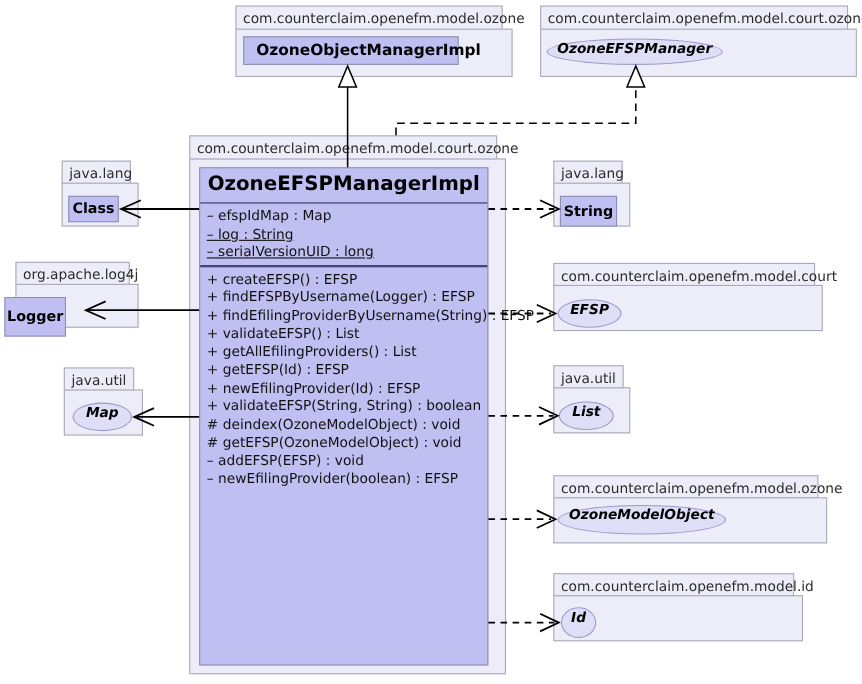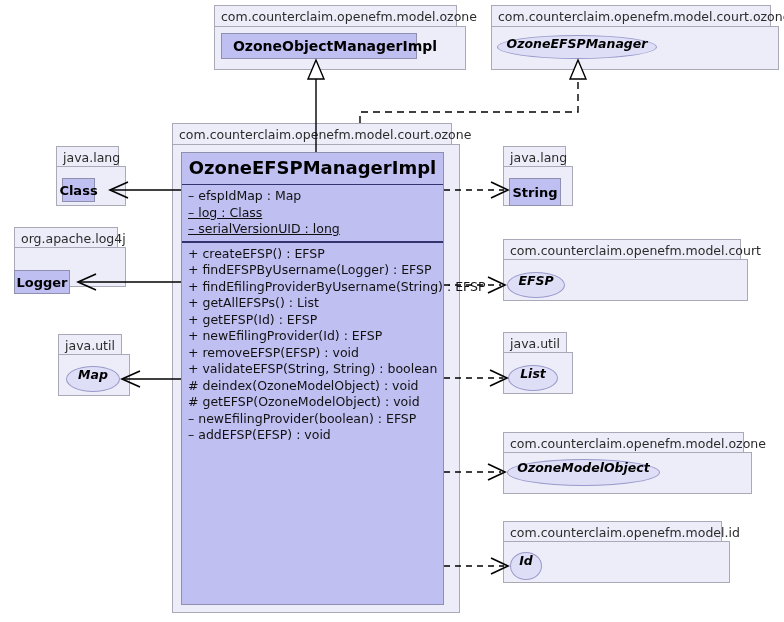--- a/index.html
+++ b/index.html
@@ -147,56 +147,56 @@
     <div class="pkg-tab" style="width:280px; height:22px;">com.counterclaim.openefm.model.court.ozone</div>
     <div class="pkg-body" style="top:21px; width:288px; height:469px;"></div>
   </div>
 
   <div class="cls" style="left:181px; top:152px; width:263px; height:453px;">
     <div class="cls-name" style="font-size:18px; line-height:26px; padding:2px 0 3px 0;">OzoneEFSPManagerImpl</div>
     <div class="cls-sep"></div>
 
     <div class="compartment">
       <div class="member">– efspIdMap : Map</div>
-      <div class="member"><span style="text-decoration:underline">– log : Class</span></div>
+      <div class="member"><span style="text-decoration:underline">– log : String</span></div>
       <div class="member"><span style="text-decoration:underline">– serialVersionUID : long</span></div>
     </div>
     <div class="cls-sep"></div>
 
     <div class="cls-sep"></div>
 
     <div class="compartment">
       <div class="member">+ createEFSP() : EFSP</div>
       <div class="member">+ findEFSPByUsername(Logger) : EFSP</div>
       <div class="member">+ findEfilingProviderByUsername(String) : EFSP</div>
-      <div class="member">+ getAllEFSPs() : List</div>
+      <div class="member">+ validateEFSP() : List</div>
+      <div class="member">+ getAllEfilingProviders() : List</div>
       <div class="member">+ getEFSP(Id) : EFSP</div>
       <div class="member">+ newEfilingProvider(Id) : EFSP</div>
-      <div class="member">+ removeEFSP(EFSP) : void</div>
       <div class="member">+ validateEFSP(String, String) : boolean</div>
       <div class="member"># deindex(OzoneModelObject) : void</div>
       <div class="member"># getEFSP(OzoneModelObject) : void</div>
+      <div class="member">– addEFSP(EFSP) : void</div>
       <div class="member">– newEfilingProvider(boolean) : EFSP</div>
-      <div class="member">– addEFSP(EFSP) : void</div>
     </div>
   </div>
 
   <div class="pkg" style="left:56px; top:146px; width:70px; height:60px;">
     <div class="pkg-tab" style="width:63px; height:21px;">java.lang</div>
     <div class="pkg-body" style="top:20px; width:70px; height:40px;"></div>
   </div>
-  <div class="chip" style="left:62px; top:178px; width:33px; height:24px;">
+  <div class="chip" style="left:62px; top:178px; width:46px; height:24px;">
     <span>Class</span>
   </div>
 
-  <div class="pkg" style="left:14px; top:227px; width:112px; height:60px;">
+  <div class="pkg" style="left:14px; top:238px; width:112px; height:60px;">
     <div class="pkg-tab" style="width:104px; height:21px;">org.apache.log4j</div>
     <div class="pkg-body" style="top:20px; width:112px; height:40px;"></div>
   </div>
-  <div class="chip" style="left:14px; top:270px; width:56px; height:24px;">
+  <div class="chip" style="left:4px; top:270px; width:56px; height:36px;">
     <span>Logger</span>
   </div>
 
   <div class="pkg" style="left:58px; top:334px; width:72px; height:62px;">
     <div class="pkg-tab" style="width:64px; height:21px;">java.util</div>
     <div class="pkg-body" style="top:20px; width:72px; height:42px;"></div>
   </div>
   <div class="iface" style="left:66px; top:366px; width:54px; height:26px;">
     <span>Map</span>
   </div>

